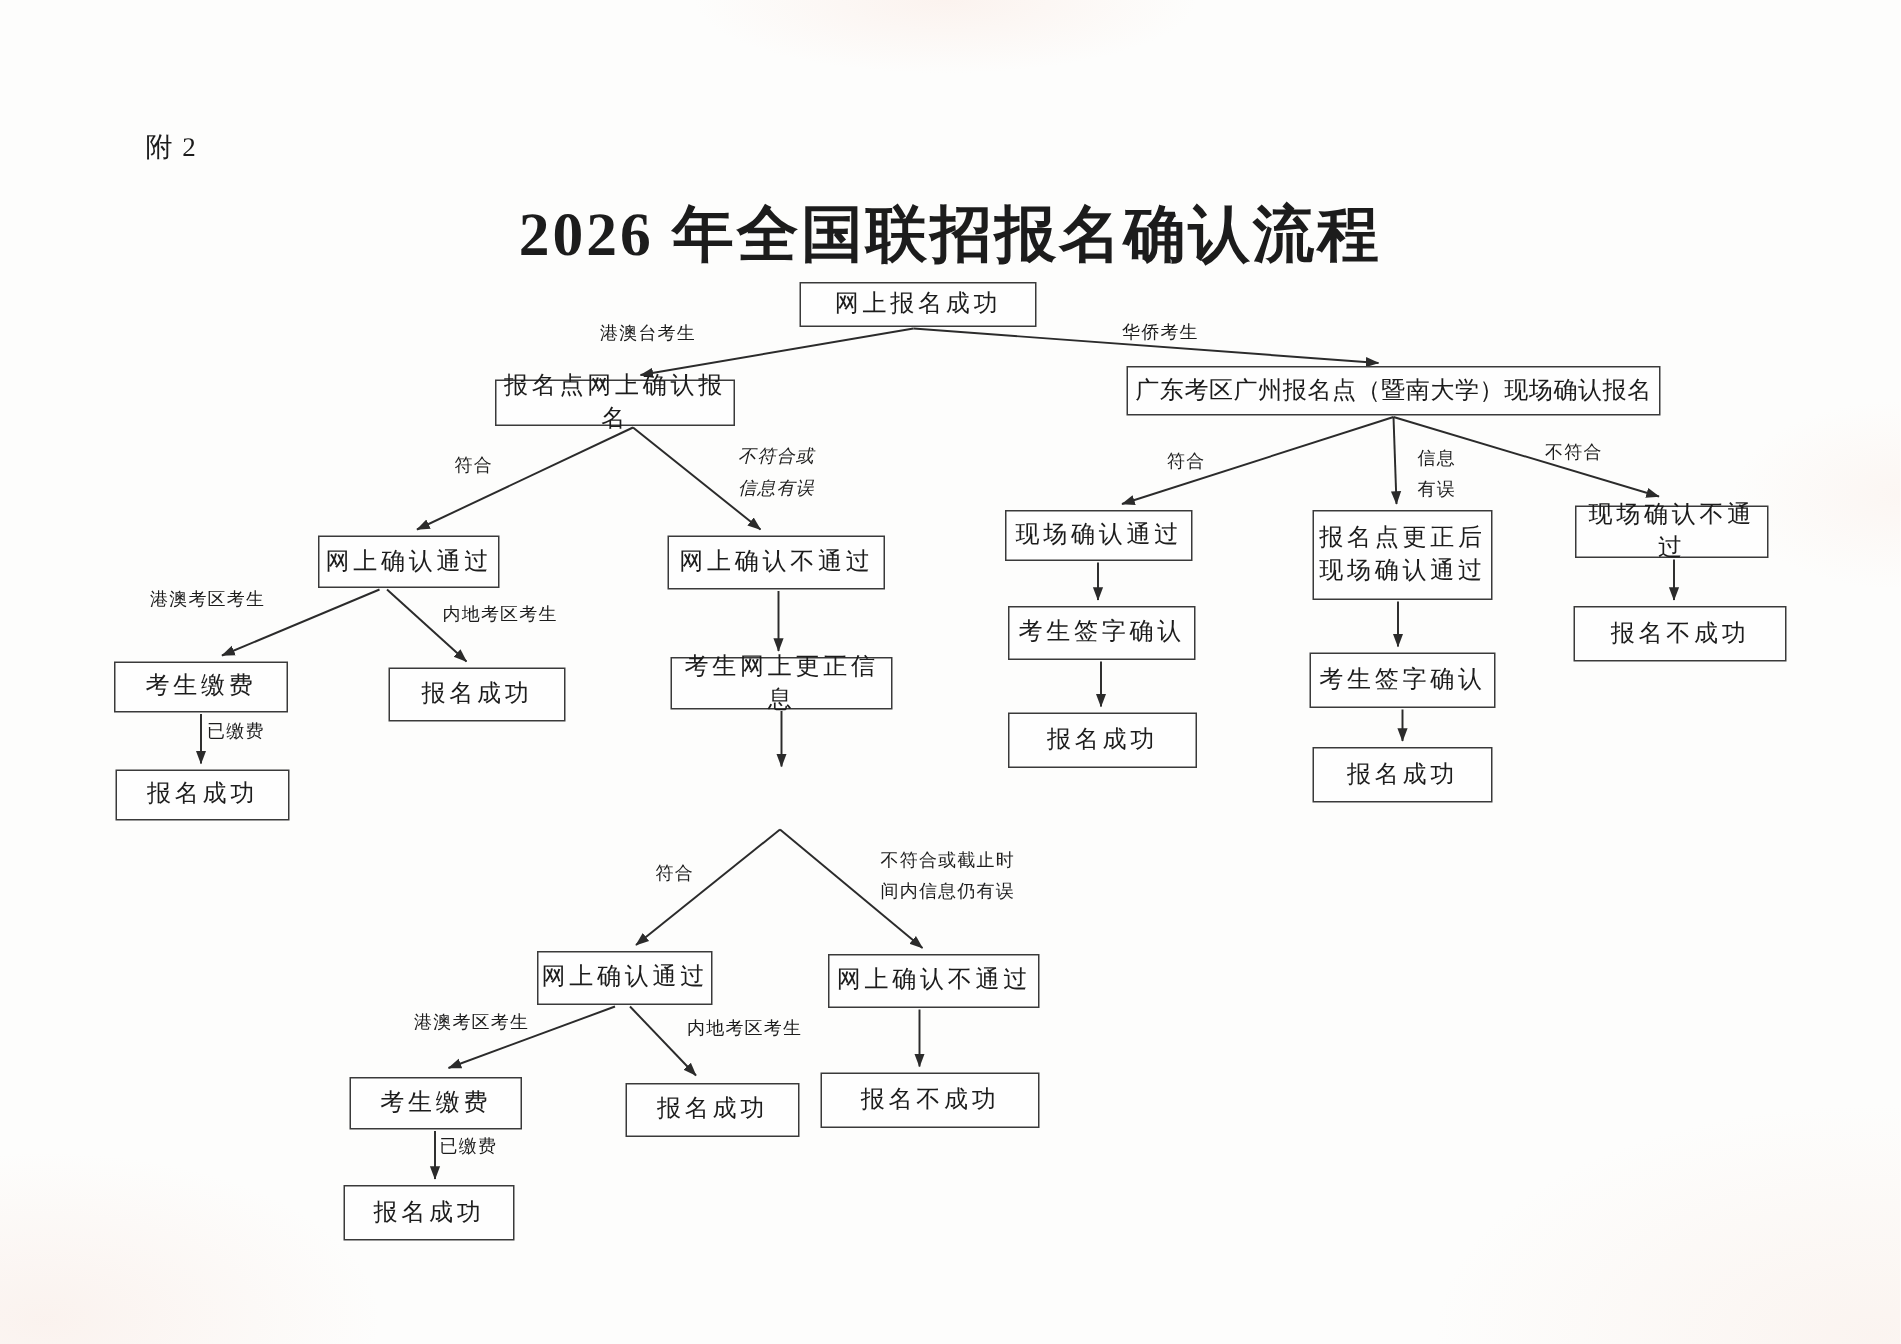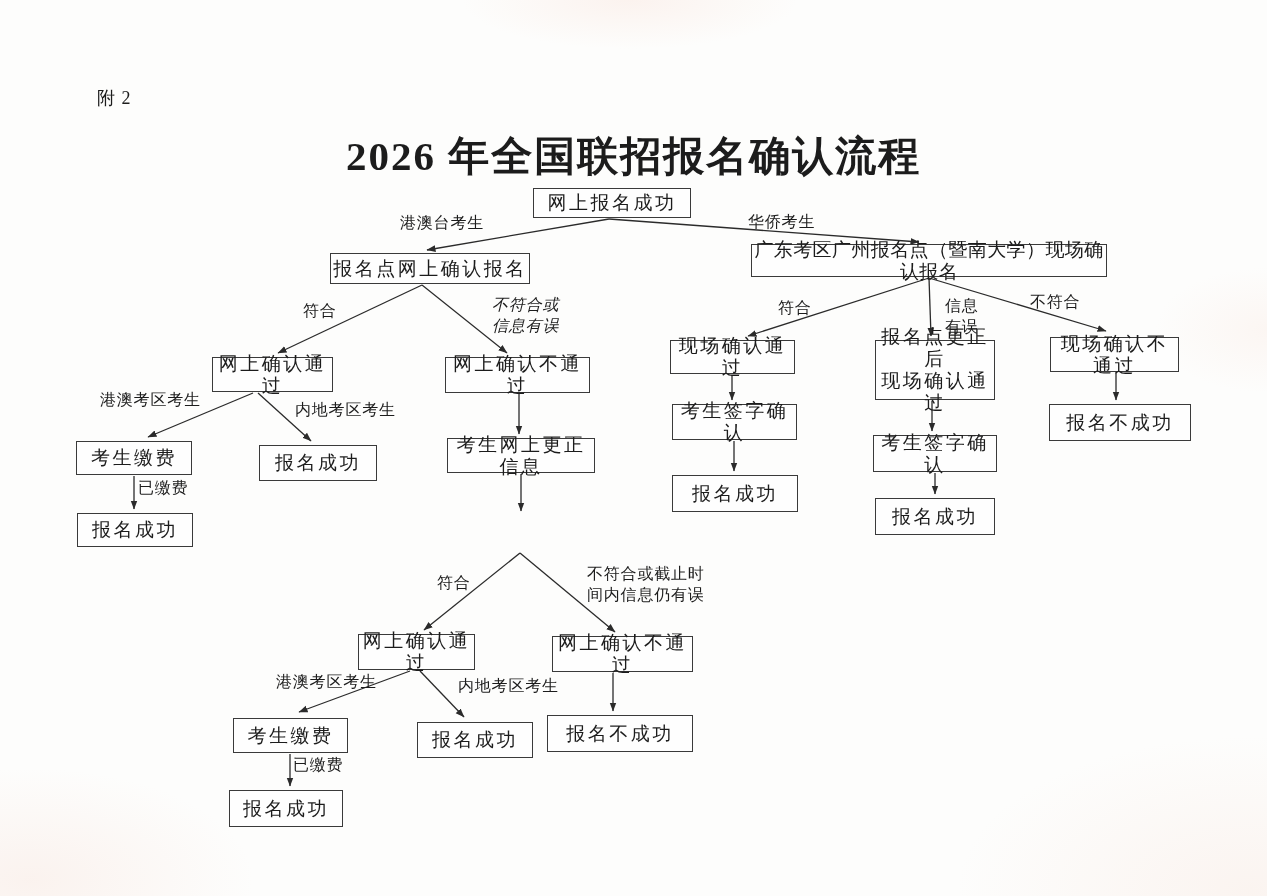--- a/index.html
+++ b/index.html
@@ -25,28 +25,28 @@
     position: absolute; left: 0; top: 129px; width: 100%;
     text-align: center; font-size: 41px; font-weight: bold;
     letter-spacing: 2px;
   }
   .node {
     position: absolute;
     border: 1.5px solid #3a3a3a;
     background: rgba(255,255,255,0.65);
     display: flex; align-items: center; justify-content: center;
     text-align: center;
-    font-size: 19px; letter-spacing: 2.5px; line-height: 22px;
+    font-size: 16px; letter-spacing: 2.5px; line-height: 22px;
     white-space: pre-line;
     box-sizing: border-box;
   }
   .node.wide { letter-spacing: 0.4px; }
   .elabel {
     position: absolute;
-    font-size: 16px; letter-spacing: 0.8px; line-height: 21px;
+    font-size: 12px; letter-spacing: 0.8px; line-height: 21px;
     white-space: pre-line; text-align: right;
   }
   svg.arrows { position: absolute; left: 0; top: 0; }
 </style>
 </head>
 <body>
 
 <div class="canvas">
 
   <svg class="arrows" width="1267" height="896" viewBox="0 0 1267 896">
@@ -79,21 +79,21 @@
       <line x1="932" y1="401" x2="932" y2="431" marker-end="url(#ah)"></line>
       <line x1="935" y1="473" x2="935" y2="494" marker-end="url(#ah)"></line>
       <line x1="1116" y1="373" x2="1116" y2="400" marker-end="url(#ah)"></line>
     </g>
   </svg>
 
   <div class="appendix">附 2</div>
   <div class="title">2026 年全国联招报名确认流程</div>
 
   <div class="node" style="left:533px; top:188px; width:158px; height:30px;">网上报名成功</div>
-  <div class="node" style="left:330px; top:253px; width:200px; height:31px;">报名点网上确认报名</div>
+  <div class="node" style="left:330px; top:253px; width:160px; height:31px;">报名点网上确认报名</div>
   <div class="node wide" style="left:751px; top:244px; width:356px; height:33px;">广东考区广州报名点（暨南大学）现场确认报名</div>
 
   <div class="node" style="left:212px; top:357px; width:121px; height:35px;">网上确认通过</div>
   <div class="node" style="left:445px; top:357px; width:145px; height:36px;">网上确认不通过</div>
 
   <div class="node" style="left:76px; top:441px; width:116px; height:34px;">考生缴费</div>
   <div class="node" style="left:77px; top:513px; width:116px; height:34px;">报名成功</div>
   <div class="node" style="left:259px; top:445px; width:118px; height:36px;">报名成功</div>
 
   <div class="node" style="left:447px; top:438px; width:148px; height:35px;">考生网上更正信息</div>

